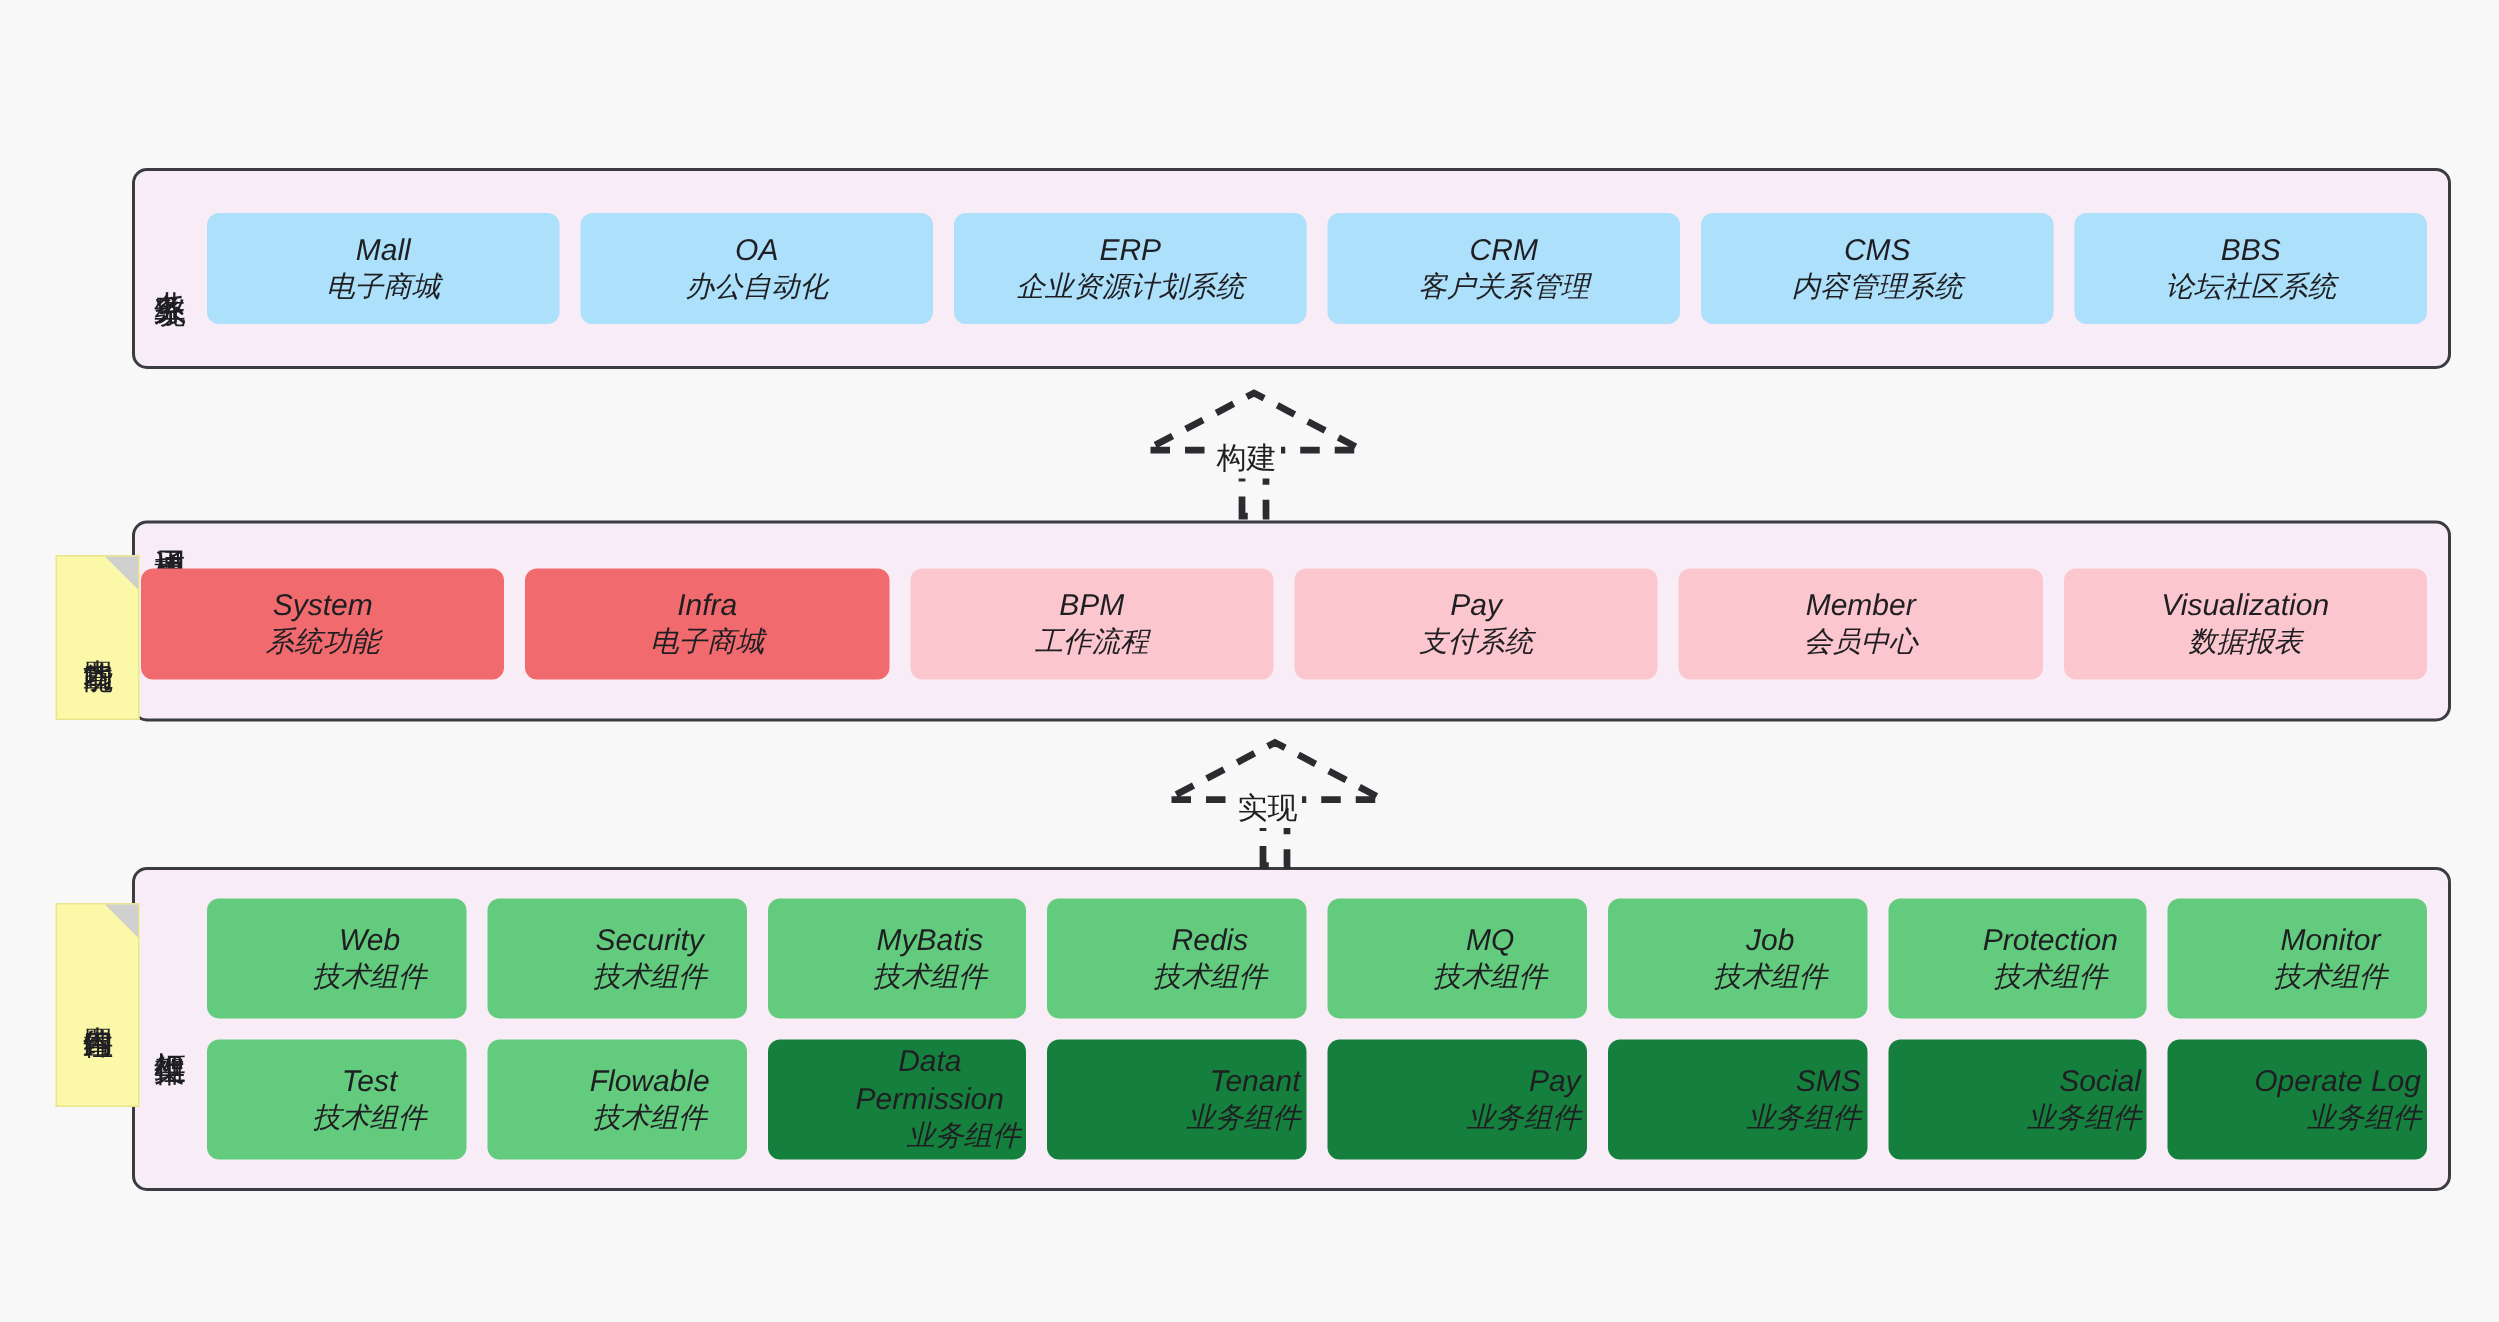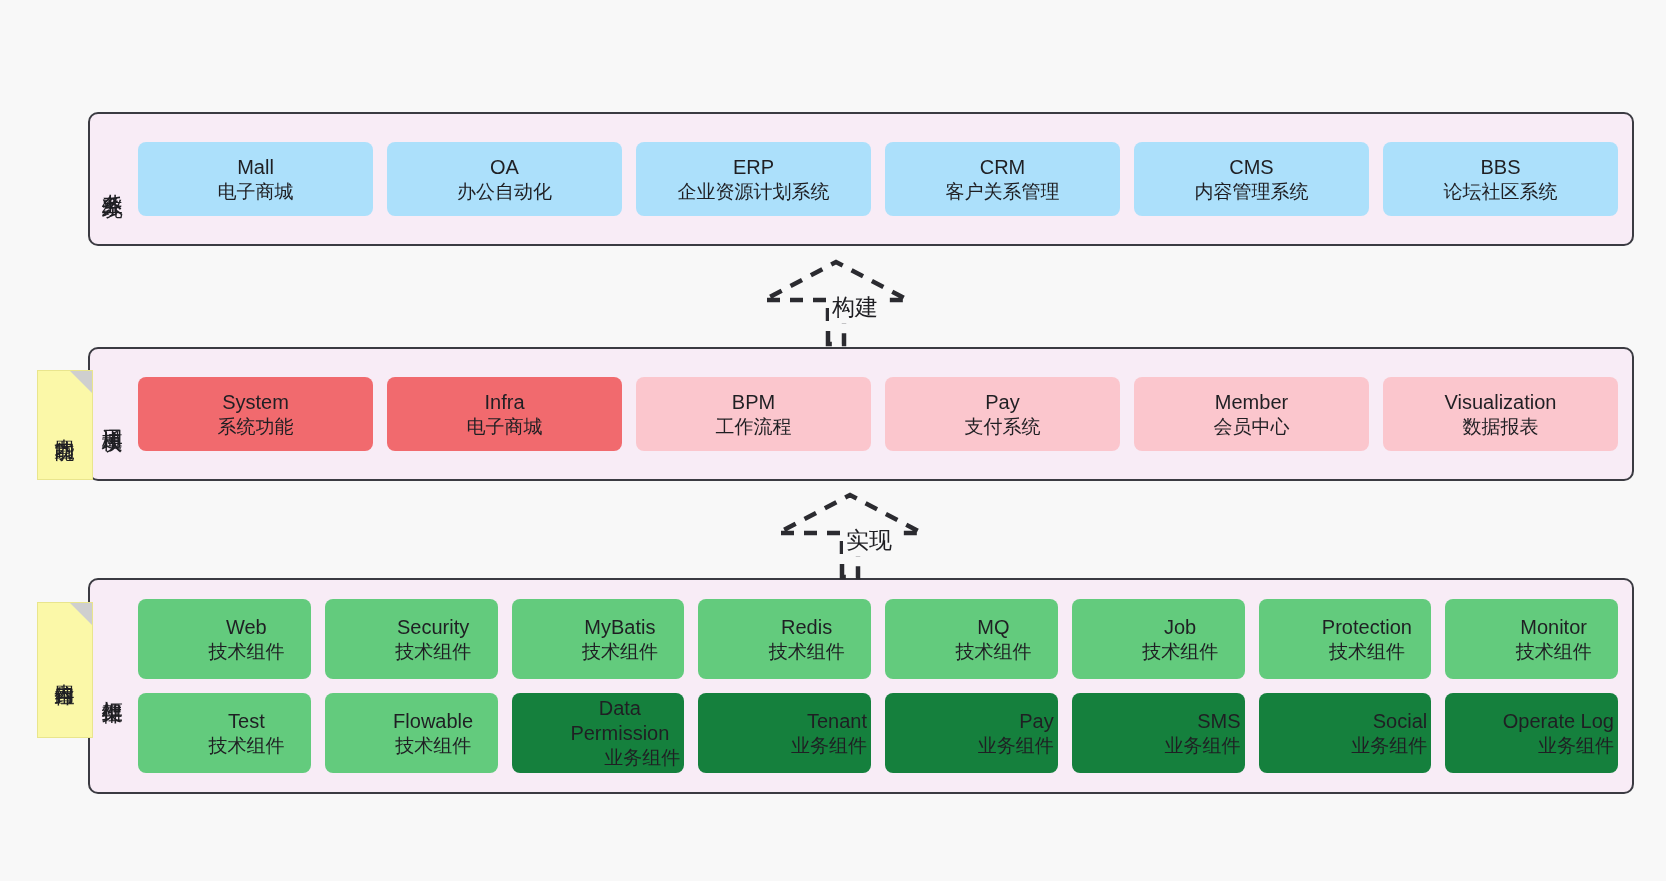--- a/index.html
+++ b/index.html
@@ -55,20 +55,21 @@
     flex-direction: column;
     justify-content: center;
     gap: 14px;
     padding: 0 14px 0 4px;
   }
 
   .row {
     display: flex;
     gap: 14px;
     align-items: stretch;
+    font-style: italic;
   }
 
   
   .node {
     flex: 1 1 0;
     box-sizing: border-box;
     border-radius: 8px;
     display: flex;
     flex-direction: column;
     align-items: center;
@@ -83,21 +84,21 @@
   .node .t2 { font-size: 19px; }
 
   .c-blue        { background: #ace0fb; }
   .c-red         { background: #f16a6e; }
   .c-pink        { background: #fbc6cd; }
   .c-green       { background: #63cb7d; }
   .c-lightgreen  { background: #15803d; align-items: flex-end; }
 
   
   #layer-business { left: 88px;  top: 112px; width: 1546px; height: 134px; }
-  #layer-modules  { left: 88px;  top: 347px; width: 1546px; height: 134px; }
+  #layer-modules  { left: 88px;  top: 347px; width: 1546px; height: 134px; flex-direction: column; }
   #layer-frame    { left: 88px;  top: 578px; width: 1546px; height: 216px; }
 
   #layer-business .node { height: 74px; }
   #layer-modules  .node { height: 74px; }
   #layer-frame    .node { height: 80px; padding-left: 48px; }
 
   
   .note {
     position: absolute;
     box-sizing: border-box;
@@ -130,27 +131,26 @@
   #note-frame   { left: 37px; top: 602px; height: 136px; }
 
   
   .arrow {
     position: absolute;
     z-index: 3;
   }
   .arrow svg { display: block; overflow: visible; }
   .arrow-label {
     position: absolute;
-    font-size: 23px;
+    font-size: 20px;
     color: #1f1f23;
     background: #f8f8f8;
     padding: 0 3px;
     white-space: nowrap;
     user-select: none;
-    margin-left: 21px;
   }
   #arrow-build   { left: 746px; top: 258px; width: 180px; height: 90px; }
   #arrow-build   .arrow-label { left: 62px; top: 34px; }
   #arrow-impl    { left: 760px; top: 491px; width: 180px; height: 90px; text-decoration: underline; }
   #arrow-impl    .arrow-label { left: 62px; top: 34px; }
 </style>
 </head>
 <body>
 
 <div class="canvas">

